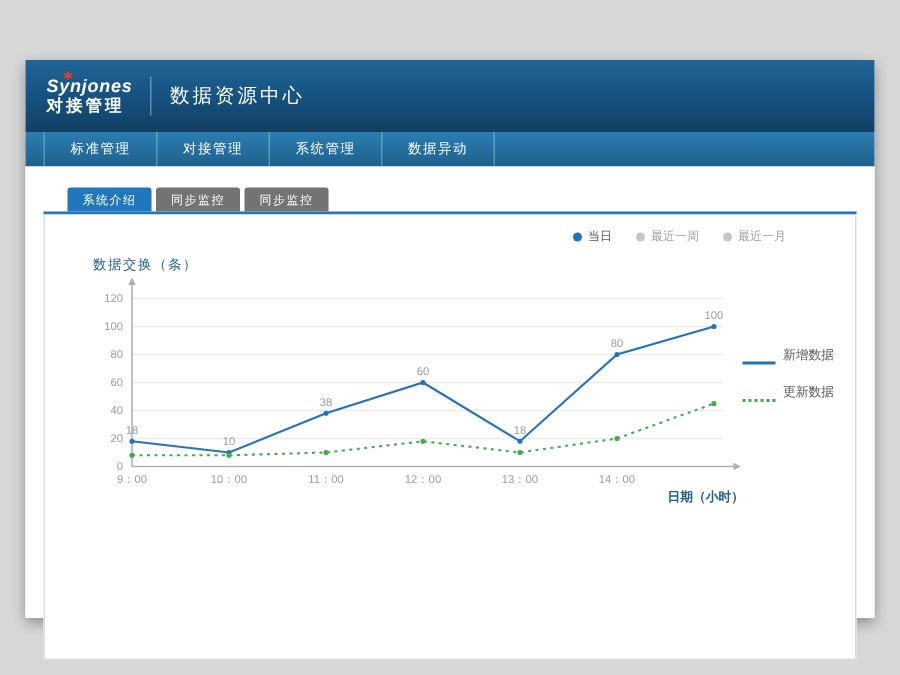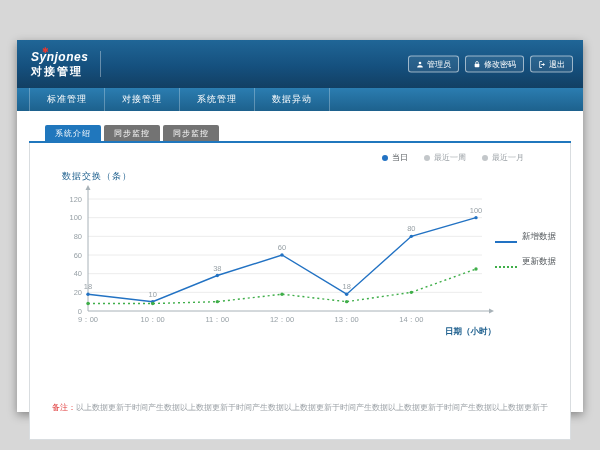--- a/index.html
+++ b/index.html
@@ -74,43 +74,21 @@
 
 <div class="window">
 
   <div class="header">
     <div class="logo">
       <span class="logo-star">✱</span>
       <span class="logo-text">Synjones</span>
       <span class="logo-sub">对接管理</span>
     </div>
     <div class="header-divider"></div>
-    <div class="header-actions">
-      <div class="hbtn">
-        <svg viewBox="0 0 24 24">
-            <circle cx="12" cy="7.5" r="4" fill="#fff"></circle>
-            <path d="M3.5 21c0-4.5 4-6.5 8.5-6.5s8.5 2 8.5 6.5z" fill="#fff"></path>
-          </svg>
-        <span>管理员</span>
-      </div>
-      <div class="hbtn">
-        <svg viewBox="0 0 24 24">
-            <rect x="5" y="10" width="14" height="10" rx="2" fill="#fff"></rect>
-            <path d="M8 10V7a4 4 0 0 1 8 0v3" fill="none" stroke="#fff" stroke-width="2.4"></path>
-          </svg>
-        <span>修改密码</span>
-      </div>
-      <div class="hbtn">
-        <svg viewBox="0 0 24 24">
-            <path d="M12 3H5v18h7" fill="none" stroke="#fff" stroke-width="2.4"></path>
-            <path d="M15 7.5l6 4.5-6 4.5v-3h-5v-3h5z" fill="#fff"></path>
-          </svg>
-        <span>退出</span>
-      </div>
-    </div>
+    <div class="app-title">数据资源中心</div>
   </div>
 
   <div class="nav">
     <div class="nav-item">标准管理</div>
     <div class="nav-item">对接管理</div>
     <div class="nav-item">系统管理</div>
     <div class="nav-item">数据异动</div>
   </div>
 
   <div class="content">
@@ -194,19 +172,16 @@
         <div class="series-item">
           <span class="swatch" style="border-top-color: rgb(34, 114, 195);"></span>
           <span>新增数据</span>
         </div>
         <div class="series-item">
           <span class="swatch" style="border-top-color: rgb(63, 174, 73); border-top-style: dotted;"></span>
           <span>更新数据</span>
         </div>
       </div>
 
-      <div class="note">
-        <span class="note-label">备注：</span><span>以上数据更新于时间产生数据以上数据更新于时间产生数据以上数据更新于时间产生数据以上数据更新于时间产生数据以上数据更新于</span>
-      </div>
 
     </div>
   </div>
 </div>
 
 </body></html>

